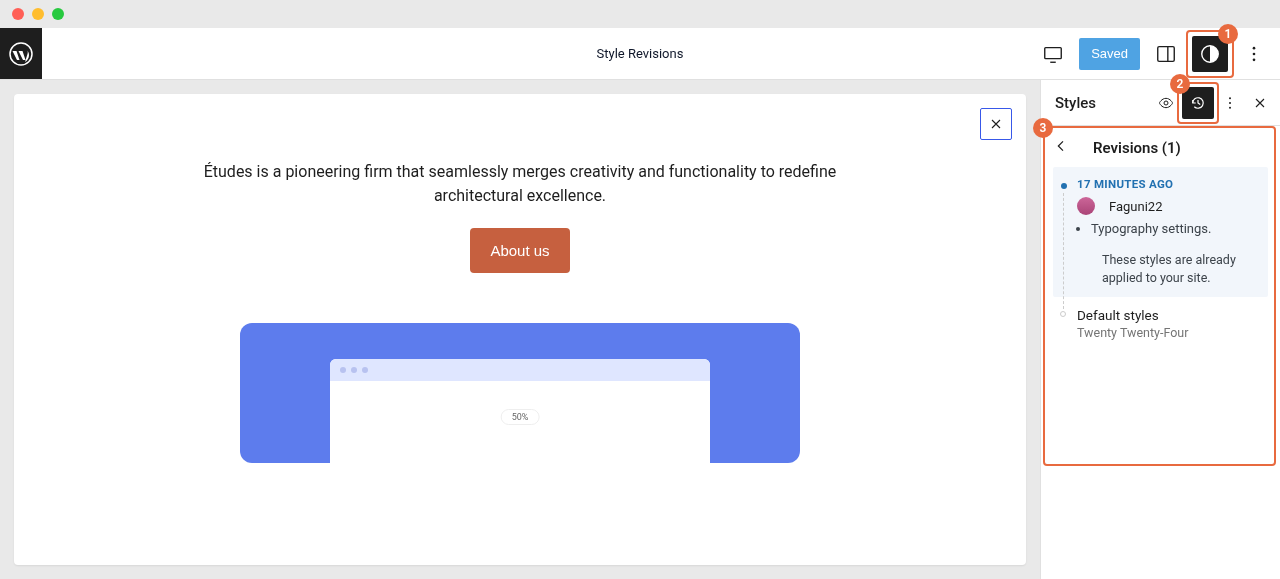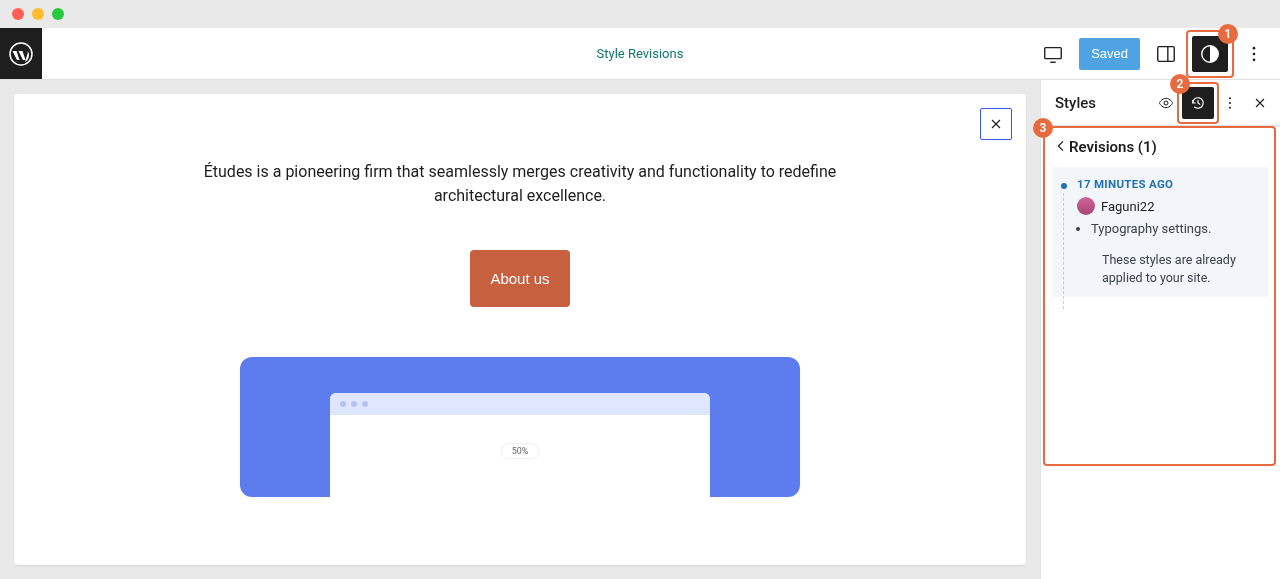--- a/index.html
+++ b/index.html
@@ -25,21 +25,21 @@
     display: flex; align-items: center; justify-content: space-between;
     height: 52px; background: #fff; border-bottom: 1px solid #e0e0e0;
     position: relative;
   }
   .wp-logo {
     width: 42px; height: 100%; background: #1e1e1e;
     display: flex; align-items: center; justify-content: center; color: #fff;
   }
   .top-center {
     position: absolute; left: 50%; transform: translateX(-50%);
-    font-size: 13px; color: #0f766e;
+    font-size: 13px; color: #0f172a;
   }
   .top-right {
     display: flex; align-items: center; gap: 8px; padding-right: 8px;
   }
   .iconbtn {
     width: 36px; height: 36px; display: flex; align-items: center; justify-content: center;
     border-radius: 2px; color: #1e1e1e; position: relative;
     background: transparent; border: none; cursor: pointer;
   }
   .iconbtn.dark { background: #1e1e1e; color: #fff; border-radius: 2px; }
@@ -76,22 +76,22 @@
     font-family: Georgia, "Times New Roman", serif;
     font-size: 38px; line-height: 1.25; text-align: center; font-weight: 400;
     margin: 10px auto 20px; max-width: 620px;
   }
   .hero-heading .bold {font-weight: 700;}
   .hero-sub {
     font-size: 16px; text-align: center; color: #1e1e1e;
     max-width: 640px; margin: 16px auto; line-height: 1.5;
   }
   .cta {
-    display: block; margin: 42px auto; background: #c6603f; color: #fff;
-    border: none; border-radius: 4px; padding: 20px 20px; font-size: 15px; cursor: pointer;
+    display: block; margin: 20px auto; background: #c6603f; color: #fff;
+    border: none; border-radius: 4px; padding: 14px 20px; font-size: 15px; cursor: pointer;
   }
   .hero-img {
     margin: 50px auto 0; width: 560px; height: 140px;
     background: #5d7ced; border-radius: 12px; overflow: hidden; position: relative;
   }
   .browser-mock {
     position: absolute; left: 90px; right: 90px; top: 36px;
     background: #fff; border-radius: 6px 6px 0 0; height: 200px;
   }
   .browser-mock .bar {
@@ -114,21 +114,21 @@
     padding: 0 6px 0 14px; height: 46px; border-bottom: 1px solid #e0e0e0;
   }
   .styles-head .title { font-size: 15px; font-weight: 500; }
   .styles-actions { display:flex; align-items:center; gap:2px; position: relative; }
   .revbtn {
     width: 32px; height: 32px; background: #1e1e1e; color:#fff;
     display:flex;align-items:center;justify-content:center; border-radius:2px; border:none; cursor:pointer;
   }
 
   .rev-body { padding: 12px 12px; position: relative; }
-  .rev-titlebar { display:flex; align-items:flex-start; gap:0; margin-bottom: 10px;}
+  .rev-titlebar { display:flex; align-items:center; gap:24px; margin-bottom: 10px;}
   .rev-titlebar .back { cursor:pointer; }
   .rev-title { font-size: 15px; font-weight: 600; }
   .rev-desc { font-size: 12.5px; line-height: 1.5; color: #1e1e1e; margin-bottom: 12px; }
 
   .rev-list { position: relative; }
   .rev-item {
     padding: 10px 10px 10px 24px; position: relative; border-radius: 2px;
   }
   .rev-item.active { background: #f2f6fb; }
   .rev-item.clickable { cursor: pointer; }
@@ -136,21 +136,21 @@
     position: absolute; left: 8px; top: 16px; width: 6px; height: 6px; border-radius:50%;
     background: #2271b1;
   }
   .rev-item .dot.hollow {
     background: #fff; border: 1.5px solid #ccc; left: 7px; top: 14px; width: 6px; height: 6px;
   }
   .rev-line {
     position: absolute; left: 10px; top: 26px; bottom: -12px; width: 1px; border-left:1px dashed #ccc;
   }
   .rev-time { color:#2271b1; font-size:11.5px; font-weight:700; letter-spacing:.3px; text-transform:uppercase;}
-  .rev-user { display:flex; align-items:center; gap:6px; margin:6px 0; font-size:13px; color:#1e1e1e;}
+  .rev-user { display:flex; align-items:center; gap:14px; margin:6px 0; font-size:13px; color:#1e1e1e;}
   .avatar {width:18px;height:18px;border-radius:50%;background:linear-gradient(#c69,#a47);}
   .rev-bullets { margin: 4px 0 6px 14px; padding:0; font-size:13px; color:#3c434a;}
   .rev-bullets li { list-style: disc; margin-bottom:15px;}
   .rev-note { font-size:12.5px; color:#3c434a; line-height:1.45;margin-left:25px;}
   .rev-default-title {font-size:13.5px; color:#1e1e1e;}
   .rev-default-sub {font-size:12.5px; color:#757575; margin-top:2px;}
 
   .panel-ring {
     position: absolute; top: 0; left: 2px; right: 4px; height: 340px;
     border: 2px solid #e86a3f; border-radius: 4px; pointer-events: none;
@@ -296,16 +296,21 @@
           <div class="rev-user">
             <span class="avatar"></span>
             <span>Faguni22</span>
           </div>
           <ul class="rev-bullets">
             <li>Typography settings.</li>
           </ul>
           <div class="rev-note">These styles are already applied to your site.</div>
         </div>
 
+        <div class="rev-item clickable">
+          <span class="dot hollow"></span>
+          <div class="rev-default-title">Default styles</div>
+          <div class="rev-default-sub">Twenty Twenty-Four</div>
+        </div>
       </div>
     </div>
   </aside>
 </div>
 
 </body></html>

